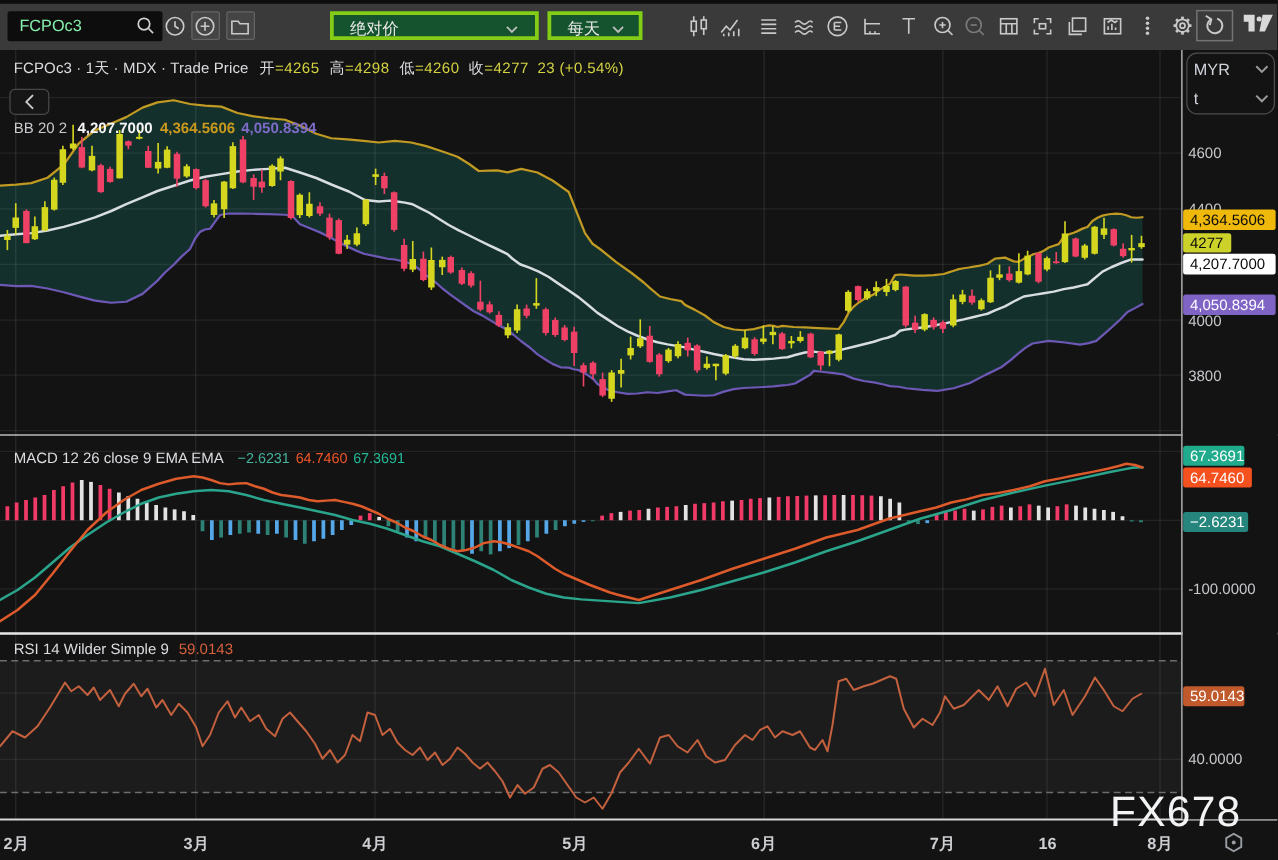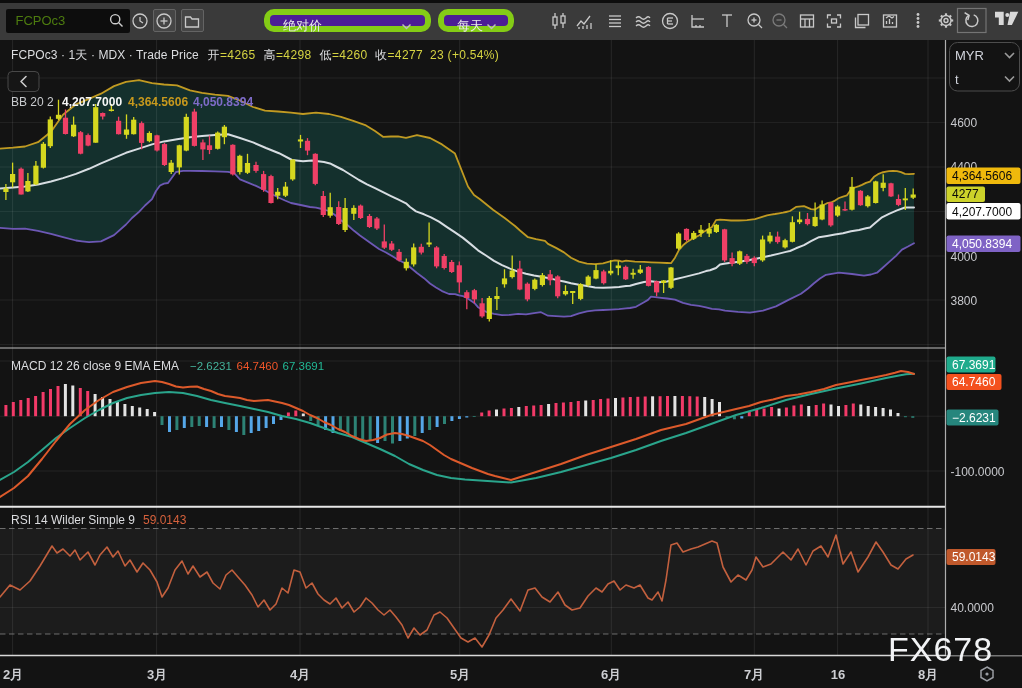--- a/index.html
+++ b/index.html
@@ -1,24 +1,24 @@
 <!DOCTYPE html>
 <html><head><meta charset="utf-8">
 <style>
 * { margin:0; padding:0; box-sizing:border-box; }
 html,body { width:1022px; height:688px; background:#131313; overflow:hidden;
   font-family:"Liberation Sans", sans-serif; }
 #wrap { position:relative; width:1022px; height:688px; }
 #tb { position:absolute; left:0; top:0; width:1022px; height:40px; background:#3a3a3a; z-index:5; }
 .symbox { position:absolute; left:5.5px; top:8.5px; width:124.5px; height:24px; background:#0d0d0d;
-  color:#4d7c0f; font-size:13px; line-height:24px; padding-left:10px; border-radius:2px; }
+  color:#86efac; font-size:13px; line-height:24px; padding-left:10px; border-radius:2px; }
 .tbox { position:absolute; top:9px; width:22.5px; height:23px; background:#454545;
   border:1px solid #646464; border-radius:2px; display:flex; align-items:center; justify-content:center; }
-.drop { position:absolute; top:9px; height:22.5px; background:#4c1d95; border:6px solid #84cc16;
-  border-radius:10px; color:#e8e8e8; font-size:13px; line-height:21px; }
+.drop { position:absolute; top:9px; height:22.5px; background:#14532d; border:3px solid #84cc16;
+  border-radius:0; color:#e8e8e8; font-size:13px; line-height:21px; }
 .drop span { padding-left:13px; }
 #chart { position:absolute; left:0; top:0; z-index:1; }
 </style></head>
 <body>
 <div id="wrap">
 <svg id="chart" width="1022" height="688" viewBox="0 0 1022 688" font-family="&quot;Liberation Sans&quot;, sans-serif">
       <rect x="0" y="40" width="1022" height="648" fill="#131313"></rect>
       <polygon points="0.0,148.6 13.0,147.7 25.0,146.5 38.0,142.2 51.0,131.7 63.0,114.8 76.0,104.3 89.0,98.8 101.0,93.7 114.0,86.1 126.0,81.9 139.0,80.2 152.0,83.2 164.0,84.5 177.0,85.3 190.0,90.4 202.0,92.9 215.0,94.6 228.0,95.8 240.0,100.5 253.0,107.0 265.0,110.6 278.0,111.5 291.0,112.7 303.0,114.0 316.0,112.7 329.0,114.0 341.0,116.9 354.0,121.2 366.0,125.4 375.0,131.0 383.0,136.8 391.0,136.5 398.0,136.3 406.0,137.9 417.0,135.1 430.0,138.0 442.0,144.4 455.0,153.6 468.0,186.5 474.0,195.0 480.0,199.2 493.0,209.7 505.0,218.2 515.0,226.0 520.0,230.5 528.0,237.2 536.0,239.2 545.0,240.9 548.0,243.9 556.0,247.9 564.0,252.4 571.0,257.7 579.0,261.6 587.0,263.6 595.0,264.2 603.0,263.3 611.0,261.2 615.0,260.3 619.0,260.7 622.0,261.6 626.0,260.7 635.0,261.6 644.0,261.9 651.0,262.3 659.0,262.7 667.0,263.0 671.0,263.2 675.0,257.7 679.0,249.9 683.0,245.3 687.0,242.0 691.0,239.4 695.0,237.4 699.0,235.5 703.0,232.2 706.0,230.5 712.0,227.0 716.0,220.1 720.0,219.6 724.0,219.9 731.0,220.5 739.0,220.5 747.0,220.1 755.0,219.2 759.0,217.9 763.0,216.6 767.0,215.3 771.0,214.6 775.0,214.0 779.0,213.3 783.0,212.7 786.0,212.0 790.0,211.0 796.0,206.9 804.0,206.1 811.0,209.1 815.0,209.5 819.0,207.1 823.0,205.2 827.0,203.2 831.0,202.5 835.0,200.6 839.0,198.0 843.0,196.6 847.0,195.3 851.0,189.4 855.0,187.5 859.0,186.2 862.0,184.9 866.0,182.9 870.0,181.6 874.0,176.8 878.0,174.2 882.0,172.5 886.0,171.6 889.0,171.2 893.0,170.9 897.0,171.2 901.0,172.2 905.0,173.8 909.0,174.2 914.0,173.8 914.0,243.2 908.0,246.5 902.0,249.6 896.0,255.8 889.0,262.2 883.0,267.5 877.0,272.7 871.0,274.5 864.0,275.7 852.0,274.0 839.0,272.7 826.0,274.8 820.0,278.5 814.0,283.3 808.0,288.5 801.0,293.8 788.0,300.1 776.0,306.4 763.0,310.6 750.0,312.7 738.0,311.9 725.0,310.6 719.0,309.4 712.0,308.9 706.0,307.4 699.0,305.9 691.0,304.8 683.0,302.9 675.0,299.6 667.0,298.5 659.0,297.6 651.0,296.7 648.0,299.9 644.0,302.2 636.0,306.8 630.0,308.0 626.0,308.3 619.0,309.1 611.0,309.6 603.0,310.0 595.0,310.4 587.0,311.3 579.0,313.3 571.0,316.2 564.0,316.6 556.0,316.2 548.0,315.7 541.0,312.2 534.0,313.1 526.0,314.4 518.0,313.8 510.0,314.8 502.0,315.1 494.0,313.8 486.0,311.8 478.0,307.2 475.0,303.6 471.0,300.7 467.0,298.0 463.0,296.1 459.0,295.4 455.0,294.1 449.0,294.0 442.0,291.1 436.0,287.4 430.0,283.5 424.0,278.2 417.0,273.0 411.0,268.0 405.0,263.3 398.0,259.7 392.0,256.1 386.0,252.5 379.0,249.0 373.0,244.8 367.0,240.5 360.0,235.5 354.0,230.8 348.0,225.5 341.0,220.3 335.0,215.0 329.0,211.0 322.0,209.0 316.0,207.6 310.0,207.0 303.0,205.5 291.0,203.0 285.0,200.5 279.0,197.7 271.0,193.8 264.0,189.8 256.0,185.9 248.0,182.6 240.0,179.4 234.0,173.0 228.0,171.8 215.0,171.3 202.0,171.0 190.0,170.8 183.0,170.8 176.0,172.0 172.0,177.5 168.0,183.0 164.0,183.6 160.0,185.5 156.0,191.0 152.0,199.2 145.0,205.5 139.0,211.8 132.0,218.0 126.0,224.5 114.0,235.1 101.0,241.4 89.0,242.2 82.0,241.3 76.0,240.5 63.0,237.1 51.0,233.8 38.0,230.8 25.0,228.7 13.0,228.9 0.0,227.9" fill="#14302d"></polygon>
       <line x1="12.6" y1="40" x2="12.6" y2="655" stroke="#ffffff" stroke-opacity="0.09" stroke-width="1"></line>
       <line x1="156.6" y1="40" x2="156.6" y2="655" stroke="#ffffff" stroke-opacity="0.09" stroke-width="1"></line>

